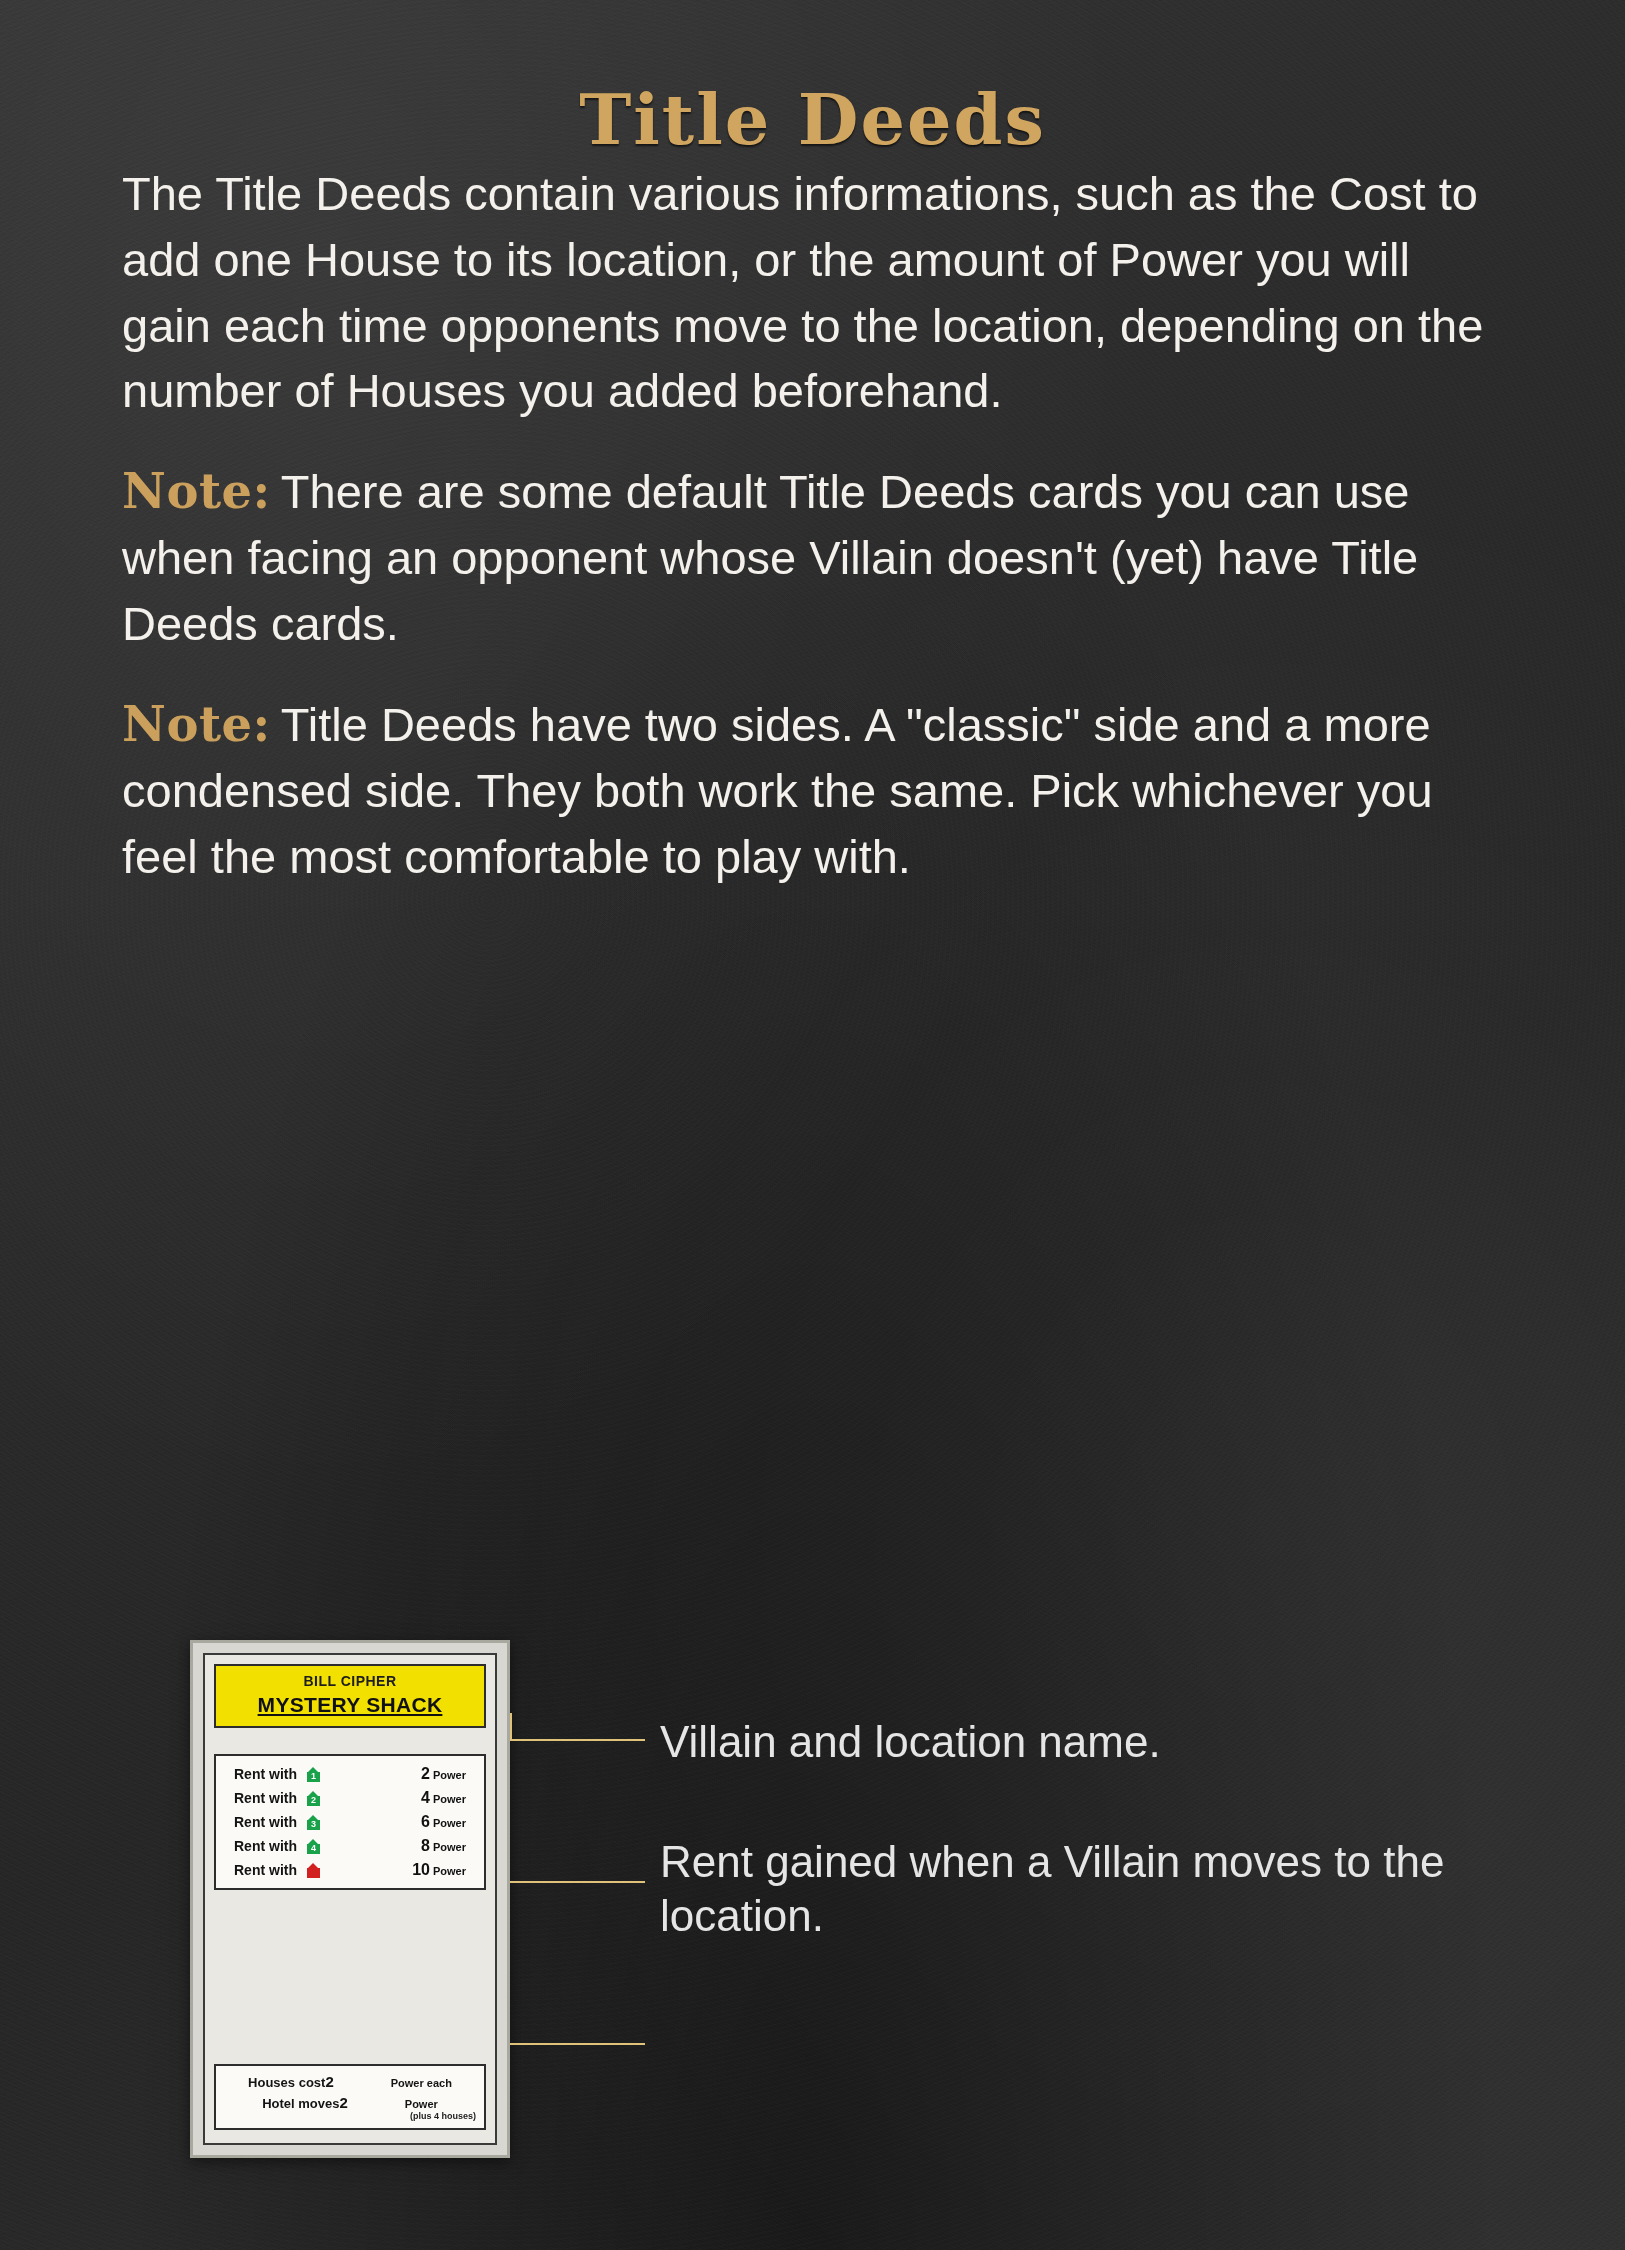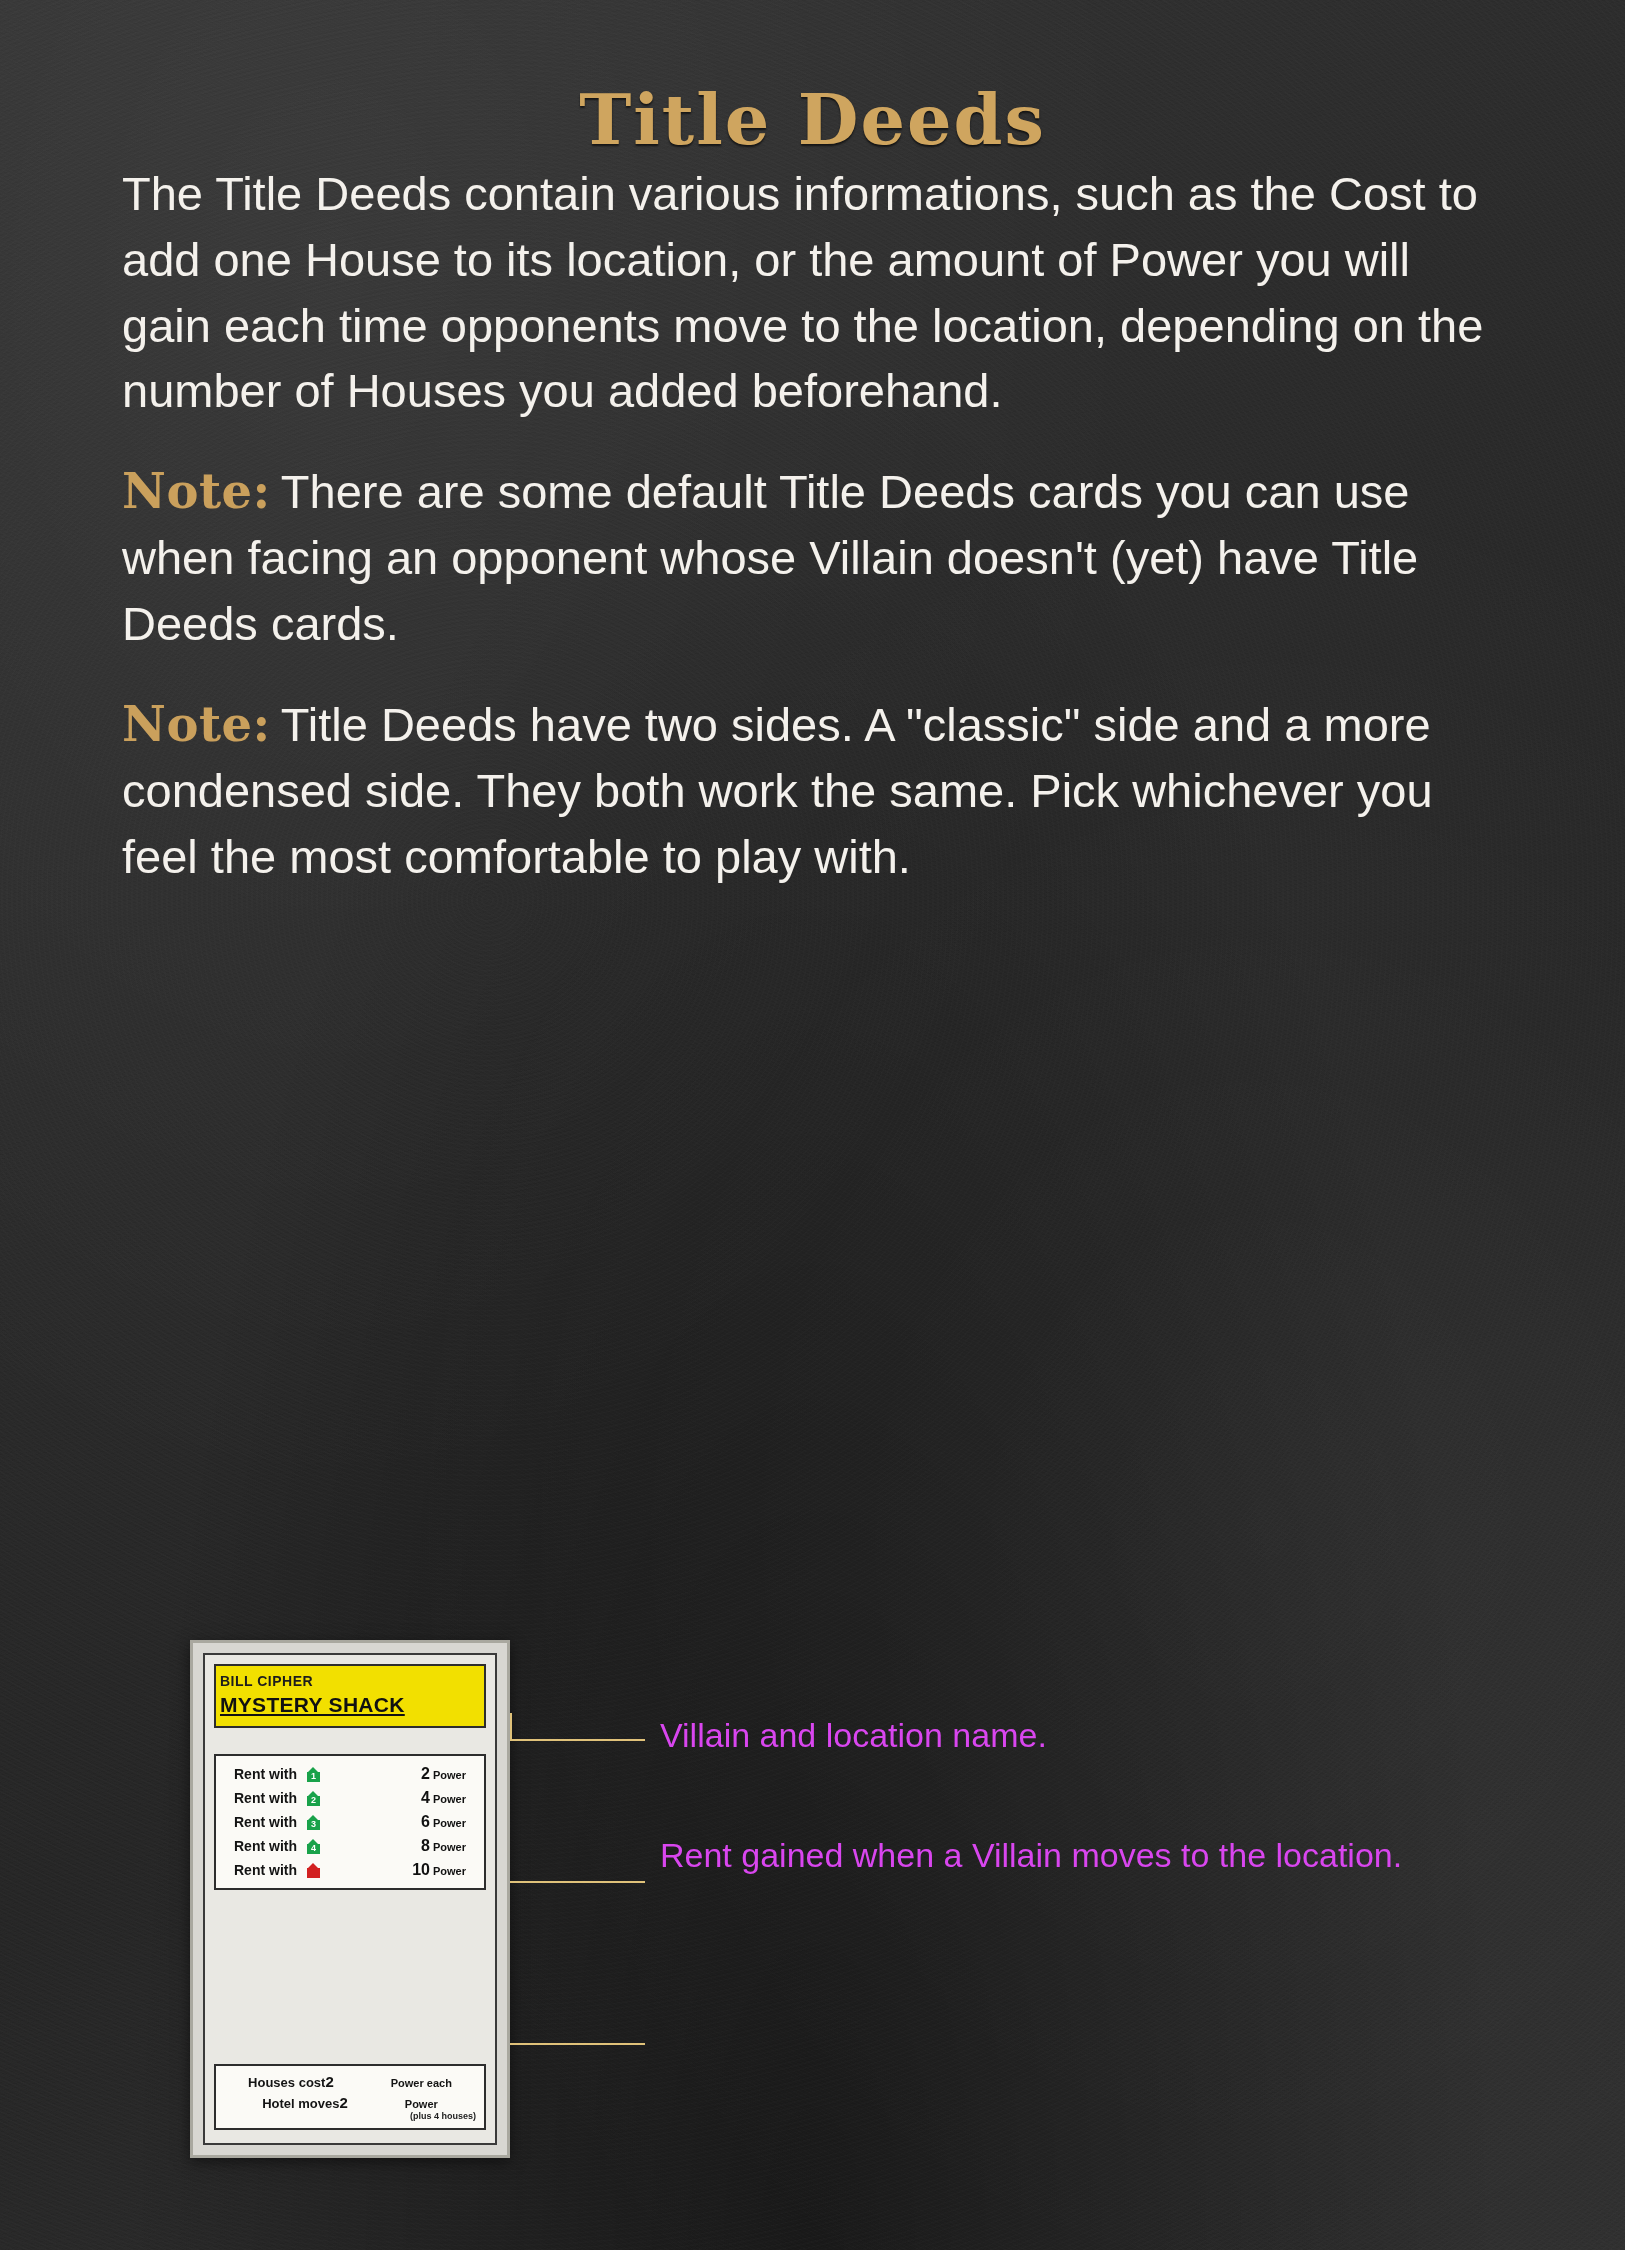--- a/index.html
+++ b/index.html
@@ -97,20 +97,21 @@
     border: 2px solid #3a3a3a;
     background: #e9e8e3;
     box-sizing: border-box;
     padding: 9px 9px;
     display: flex;
     flex-direction: column;
   }
   .name-plate {
     background: #f2e000;
     border: 2px solid #2d2d2d;
+    text-align: center;
     padding: 7px 4px 9px 4px;
   }
   .villain-name {
     font-size: 14px;
     font-weight: bold;
     color: #1d1d1d;
     letter-spacing: 0.5px;
   }
   .location-name {
     font-size: 21px;
@@ -217,22 +218,22 @@
 
   .callouts {
     position: absolute;
     left: 660px;
     top: 0;
     width: 900px;
     height: 640px;
   }
   .callout {
     position: absolute;
-    color: #d946ef;
-    font-size: 34px;
+    color: #e5e5e5;
+    font-size: 44px;
     line-height: 1.22;
   }
   .c1 { top: 100px; left: 0; }
   .c2 { top: 220px; left: 0; }
   .c3 { top: 400px; left: 0; }
 
   .leader {
     position: absolute;
     background: #e0c27a;
     height: 2px;

